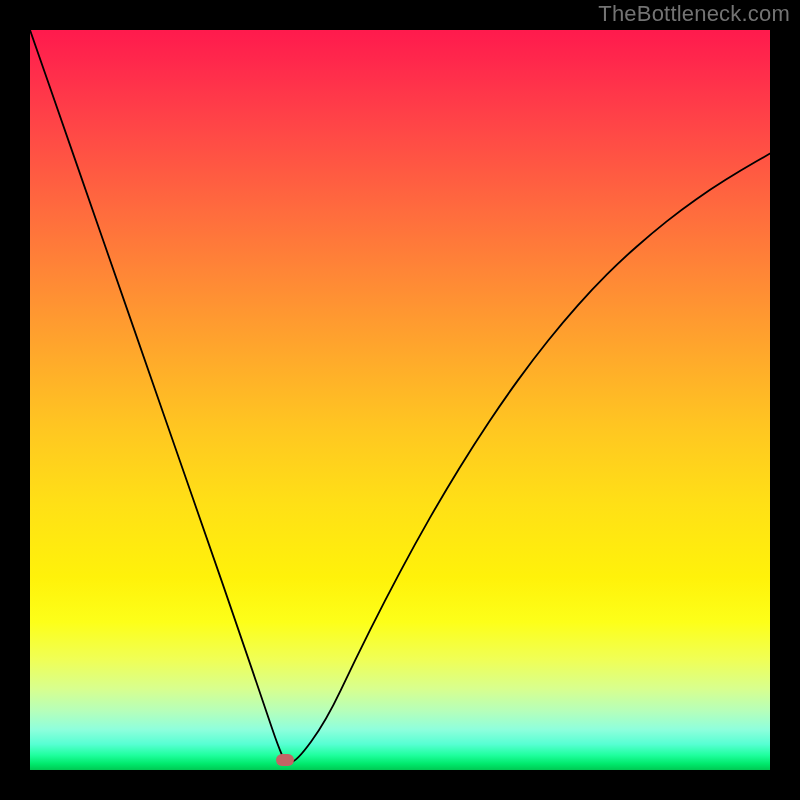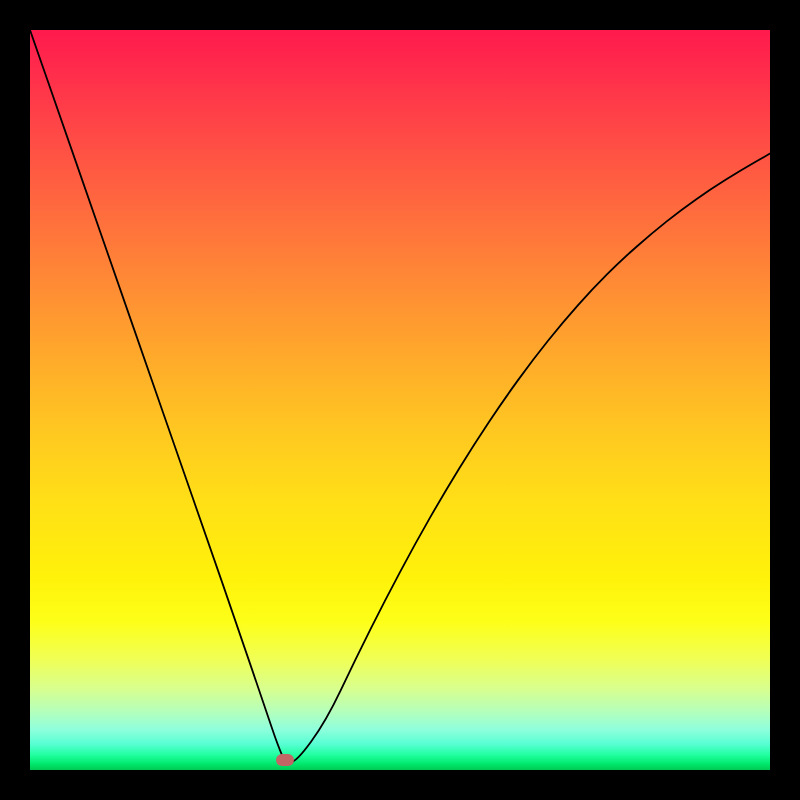--- a/index.html
+++ b/index.html
@@ -72,20 +72,21 @@
     position: absolute;
     border-radius: 8px;
     background: #c26565;
     z-index: 2;
   }
 </style>
 </head>
 <body>
 
 <div class="frame">
+  <div class="watermark">TheBottleneck.com</div>
   <div class="plot">
     <div class="gradient"></div>
     <svg class="svg-layer" viewBox="0 0 740 740" preserveAspectRatio="none">
       <path id="curve-path" class="curve" d="M 0.00 0.00 Q 0.00 0.00 14.80 42.55 Q 29.60 85.10 44.40 127.65 Q 59.20 170.20 74.00 212.75 Q 88.80 255.30 103.60 297.85 Q 118.40 340.40 133.20 382.95 Q 148.00 425.50 162.80 468.05 Q 177.60 510.60 192.40 553.15 Q 207.20 595.70 222.00 639.36 Q 236.80 683.02 242.35 699.30 Q 247.90 715.58 251.60 724.09 Q 255.30 732.60 260.85 732.23 Q 266.40 731.86 281.20 711.51 Q 296.00 691.16 310.80 660.08 Q 325.60 629.00 340.40 599.40 Q 355.20 569.80 370.00 542.05 Q 384.80 514.30 399.60 488.40 Q 414.40 462.50 429.20 438.45 Q 444.00 414.40 458.80 392.20 Q 473.60 370.00 488.40 349.65 Q 503.20 329.30 518.00 310.80 Q 532.80 292.30 547.60 275.65 Q 562.40 259.00 577.20 244.20 Q 592.00 229.40 606.80 216.45 Q 621.60 203.50 636.40 191.66 Q 651.20 179.82 666.00 169.46 Q 680.80 159.10 695.60 149.85 Q 710.40 140.60 725.20 132.09 T 740.00 123.58"></path>
     </svg>
     <div id="min-dot" class="dot" style="width: 18px; height: 12px; left: 246.3px; top: 724.38px;"></div>
   </div>
 </div>
 
 </body></html>

